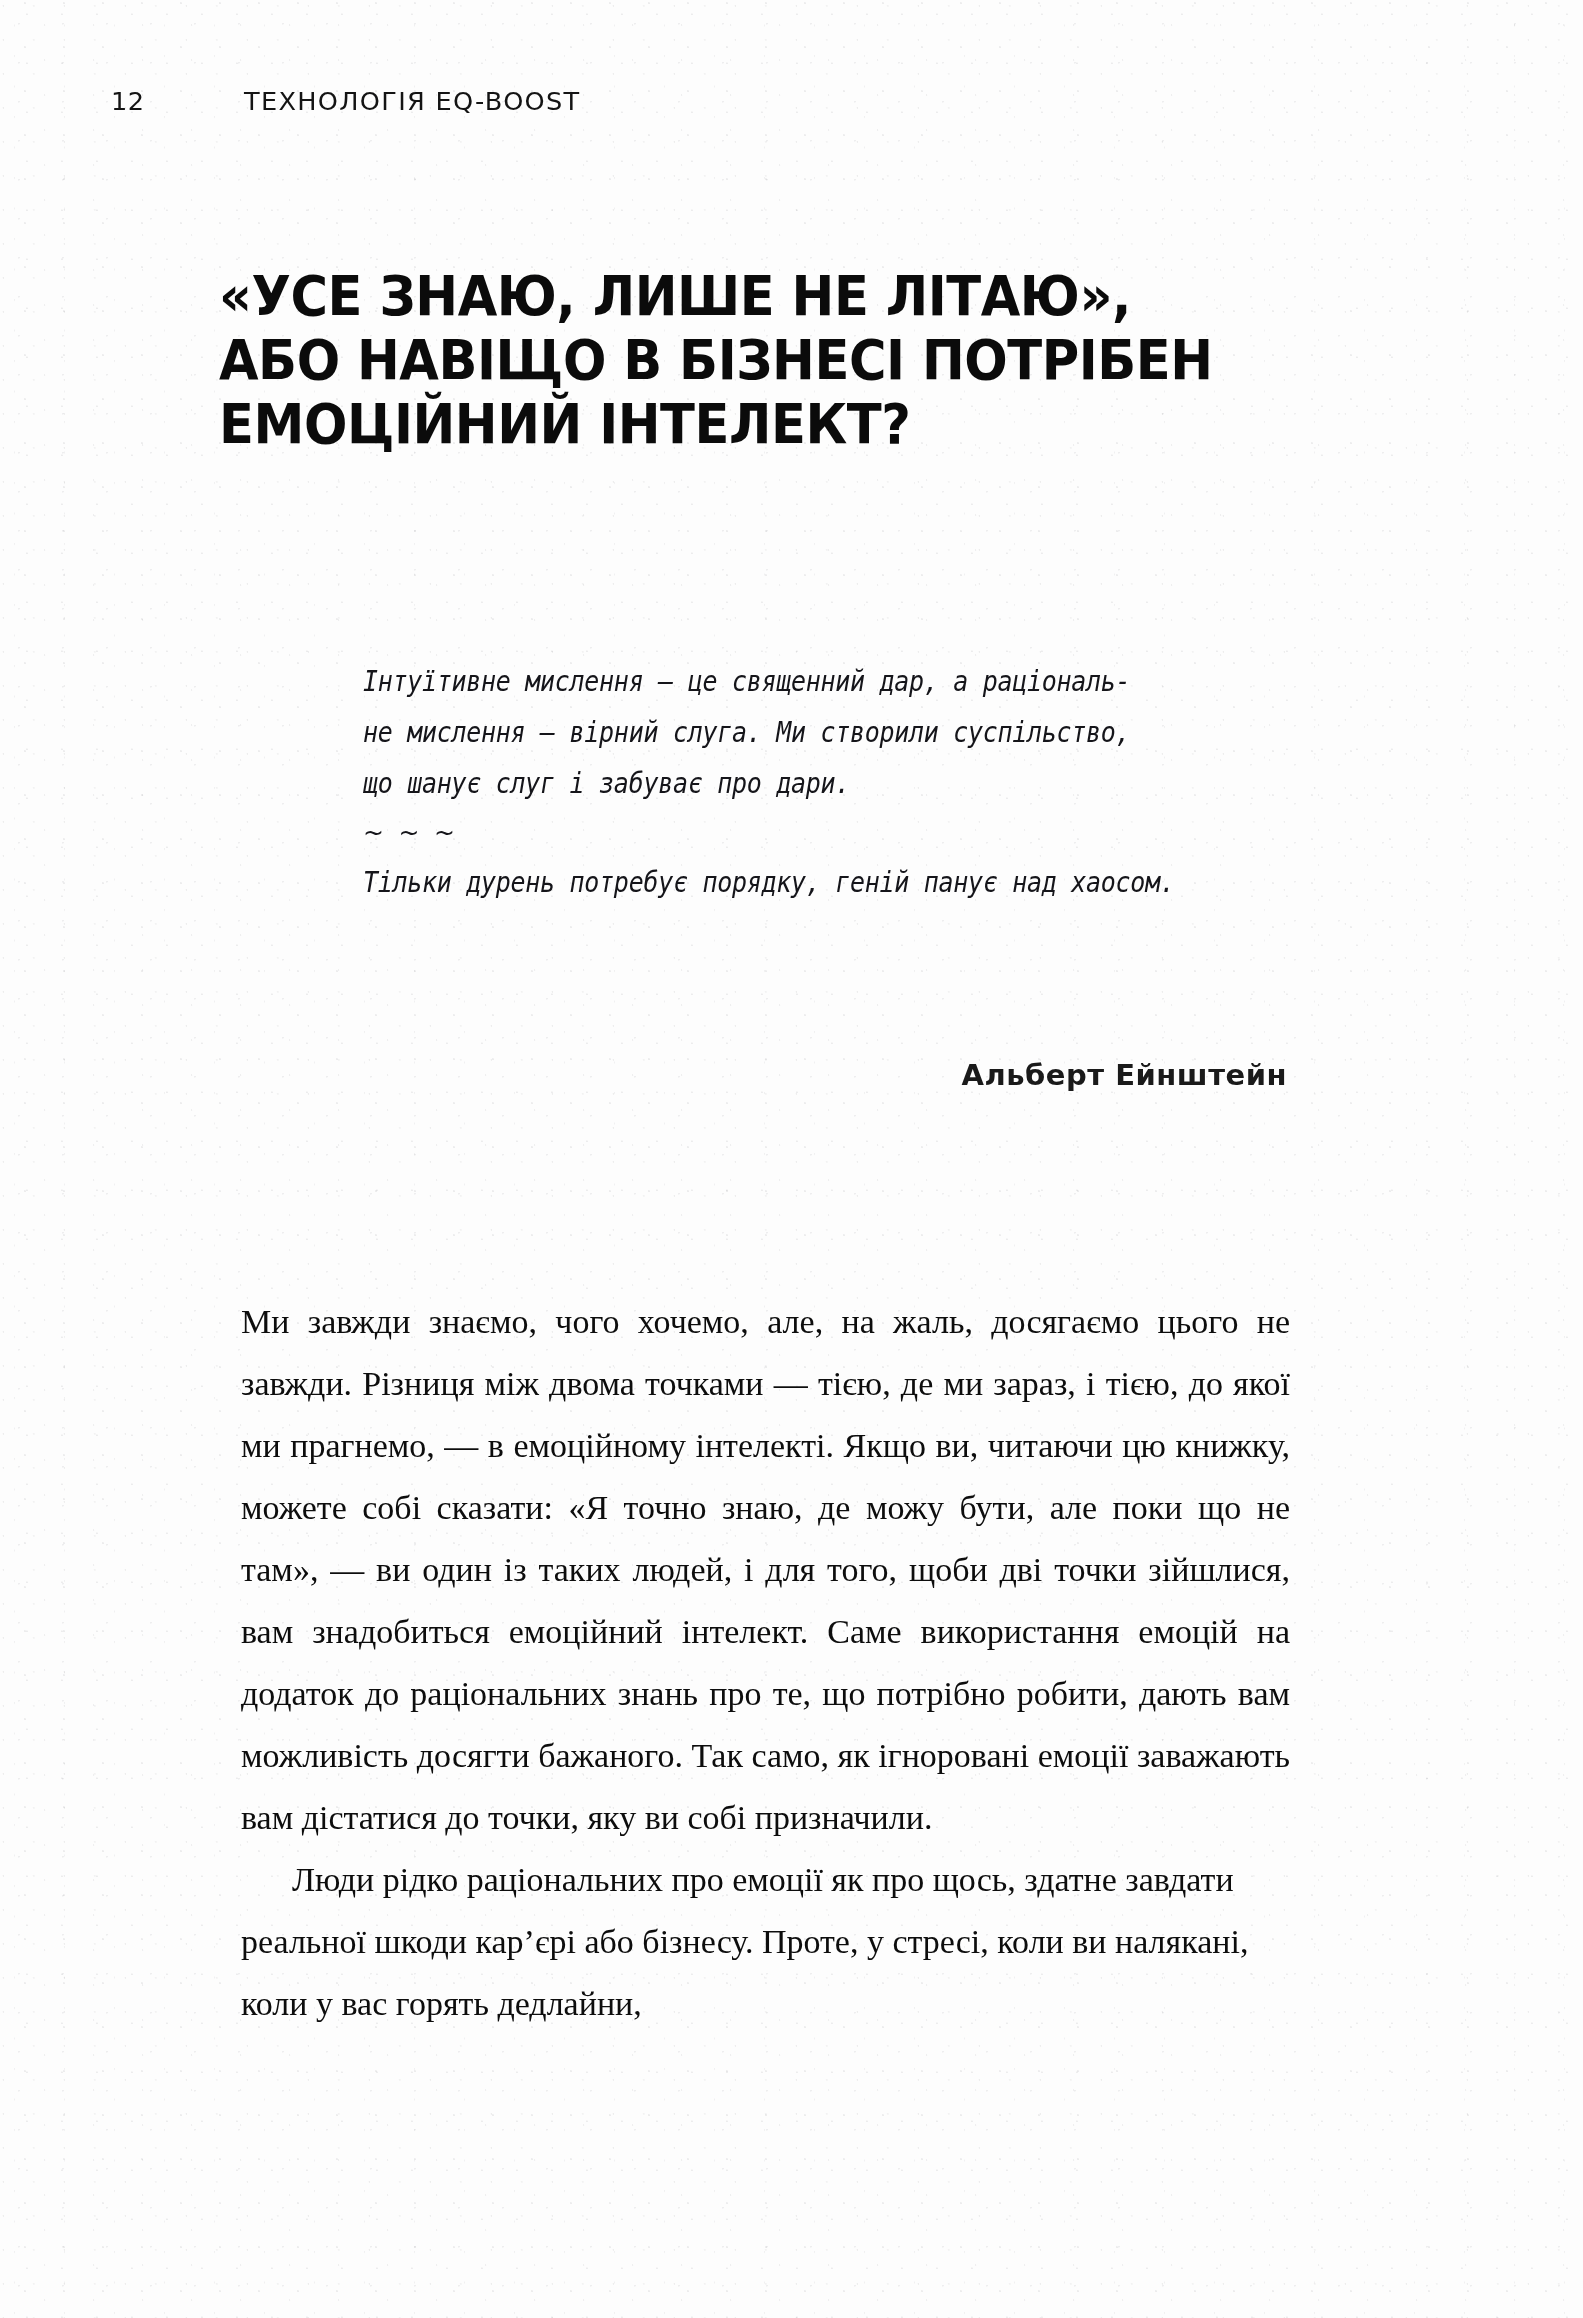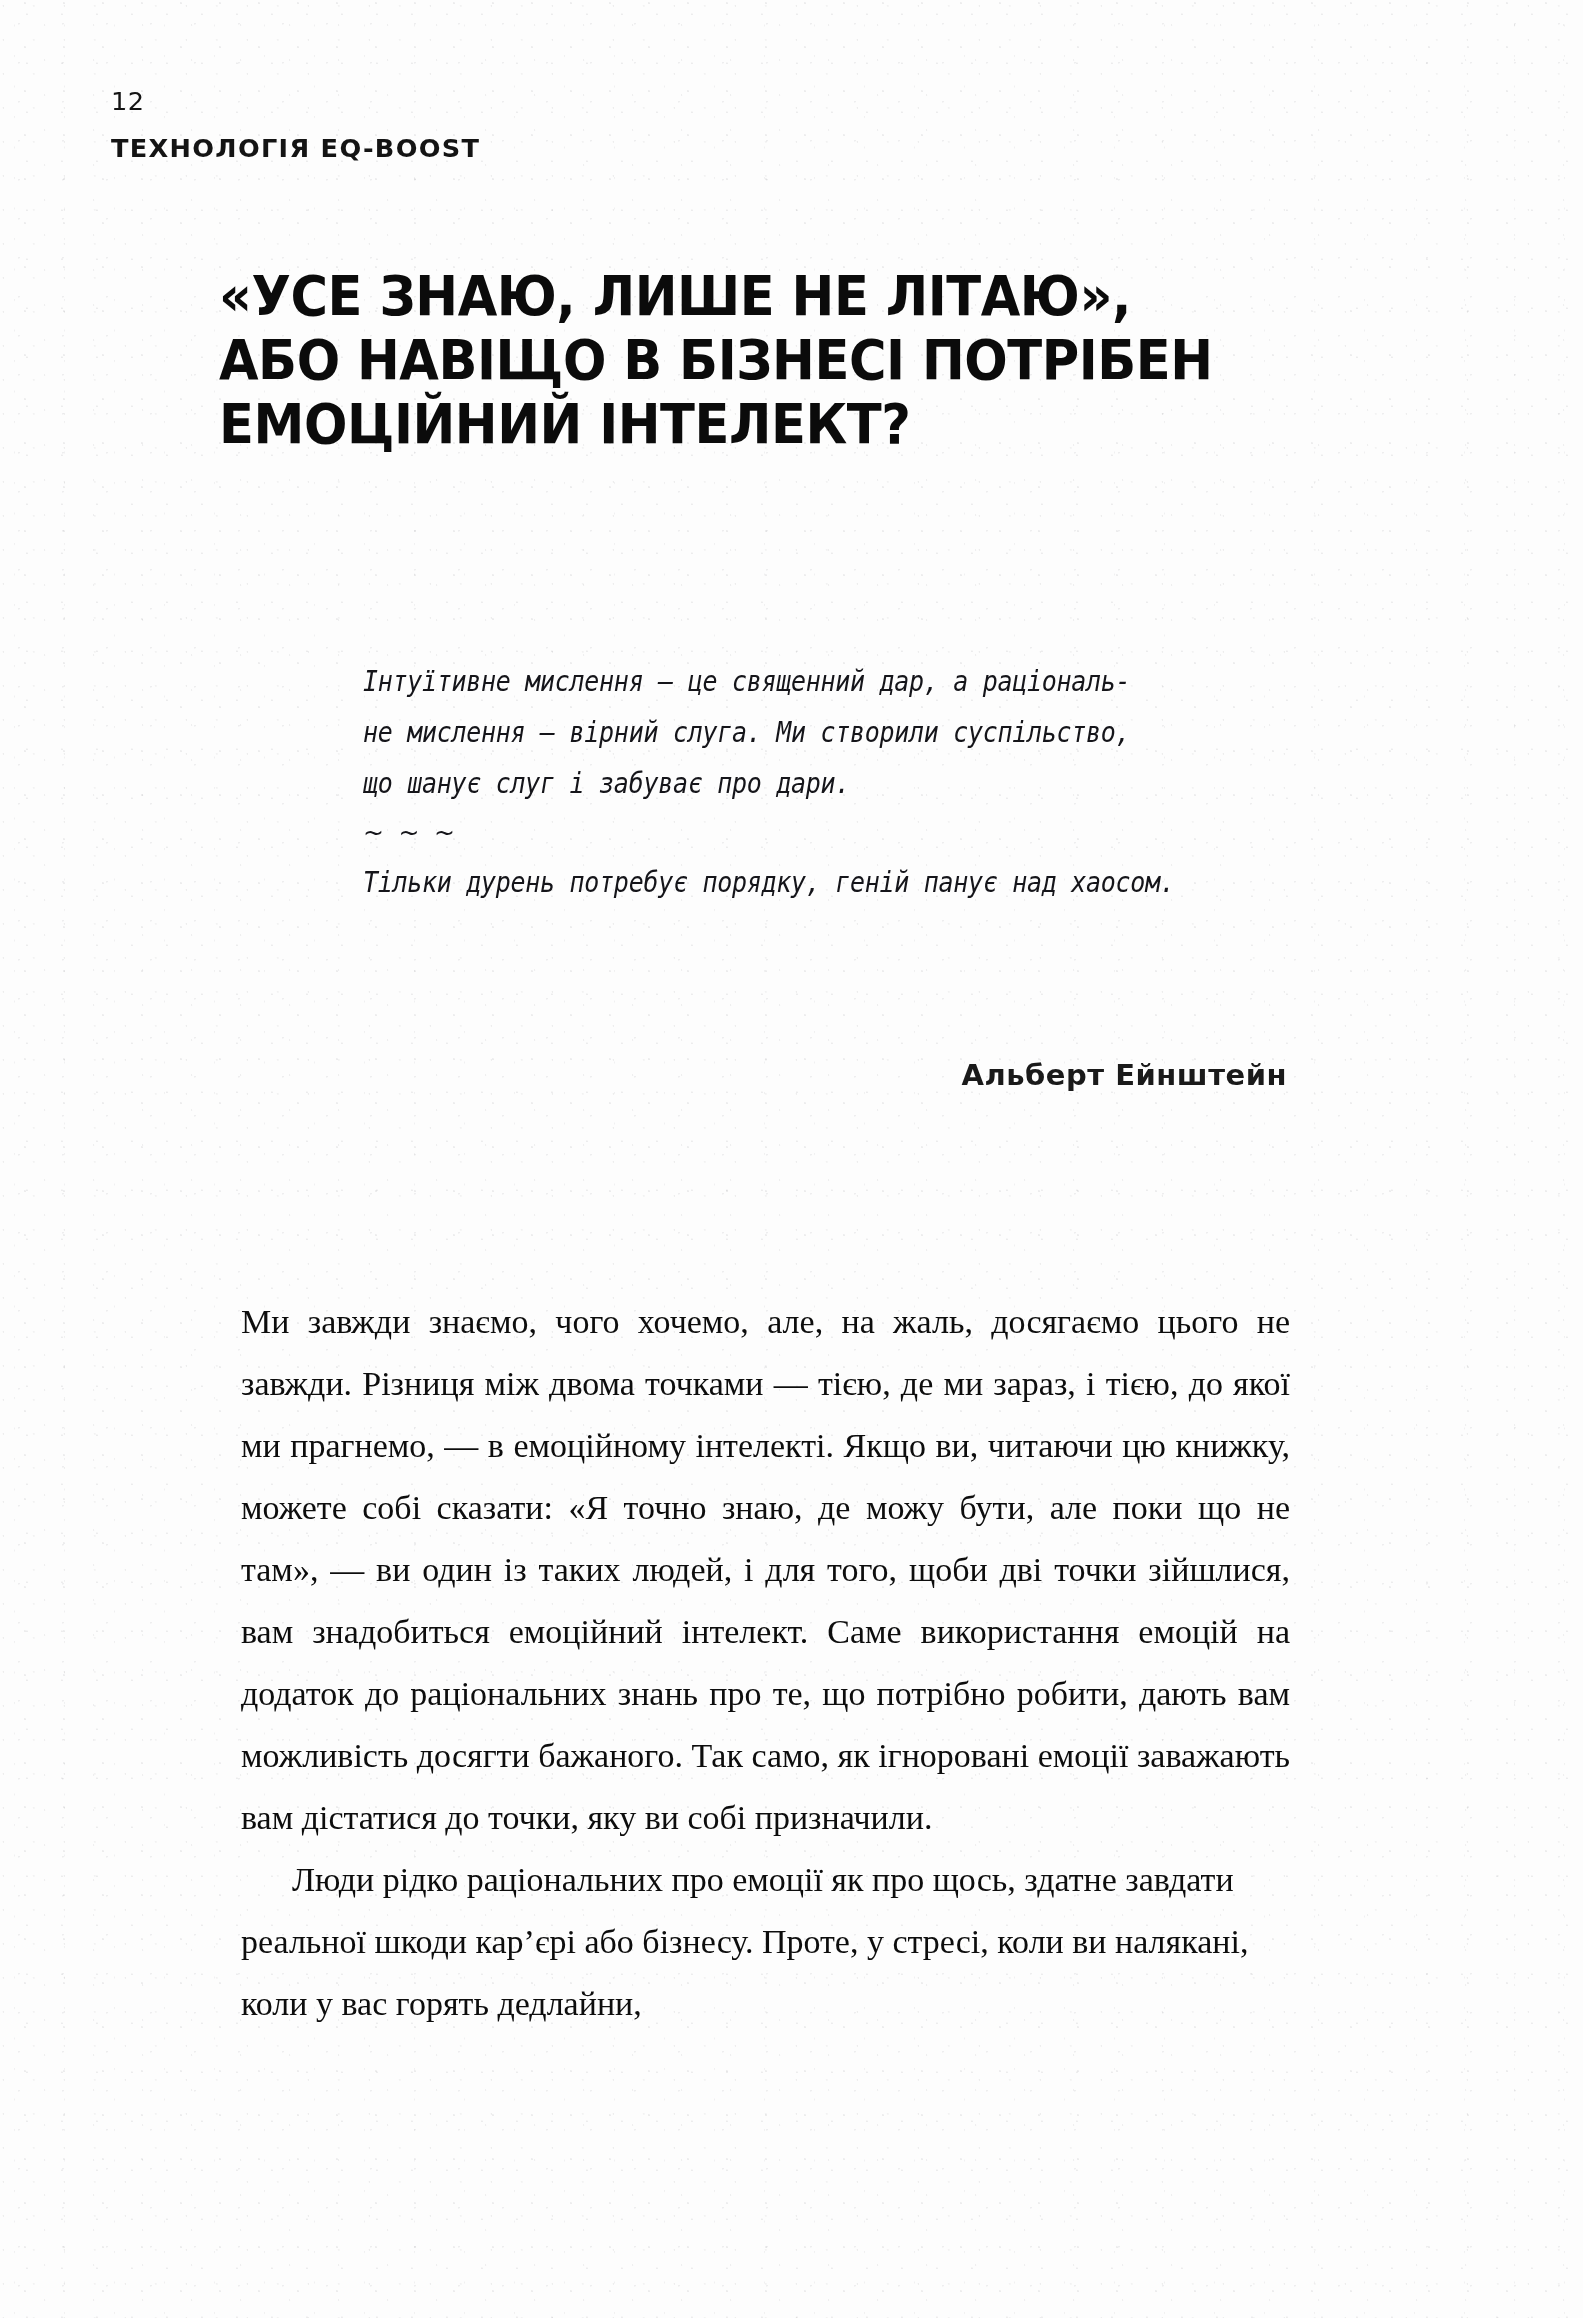--- a/index.html
+++ b/index.html
@@ -29,37 +29,36 @@
     color: #121212;
   }
 
   
   .running-head {
     position: absolute;
     top: 86px;
     left: 111px;
     display: flex;
     align-items: baseline;
-    gap: 17px;
+    gap: 0;
     white-space: nowrap;
-    flex-direction: column;
   }
   .folio {
     font-family: "DejaVu Sans", "Liberation Sans", sans-serif;
     font-size: 25.6px;
     font-weight: 400;
     letter-spacing: 0.4px;
     color: #141414;
     width: 133px;
     display: inline-block;
   }
   .rh-title {
     font-family: "DejaVu Sans", "Liberation Sans", sans-serif;
     font-size: 25.6px;
-    font-weight: 700;
+    font-weight: 400;
     letter-spacing: 1.3px;
     color: #141414;
   }
 
   
   .chapter-title {
     position: absolute;
     top: 264px;
     left: 219px;
     width: 1180px;

